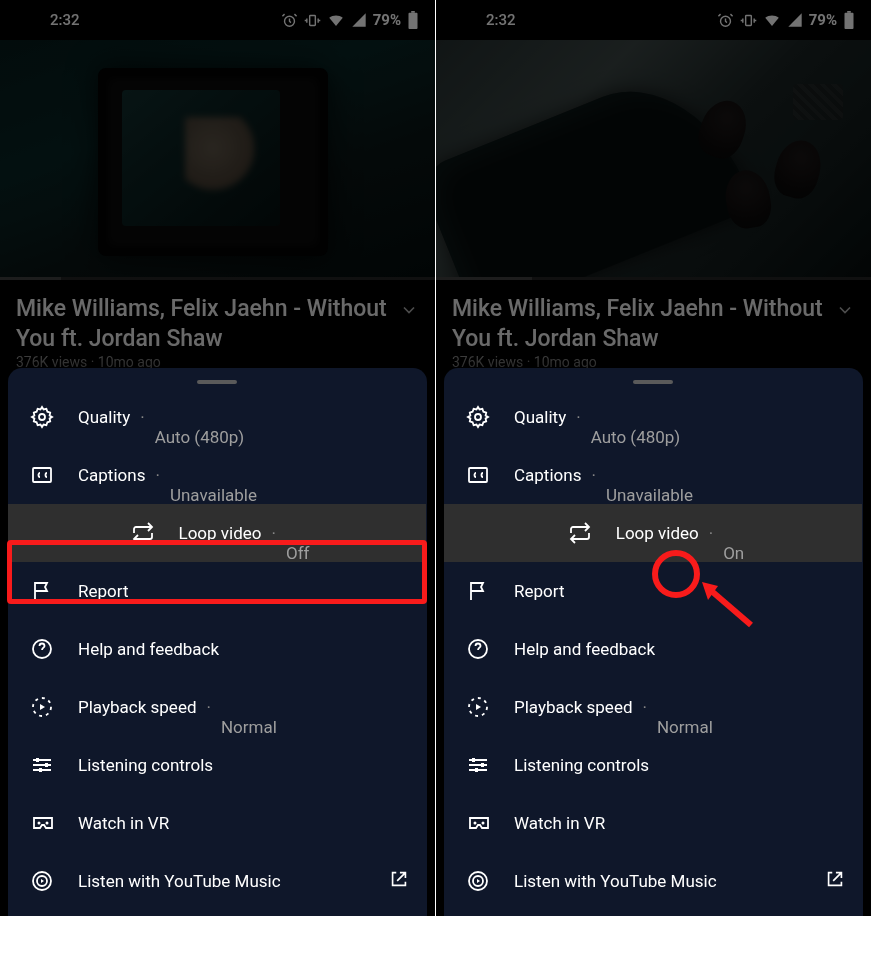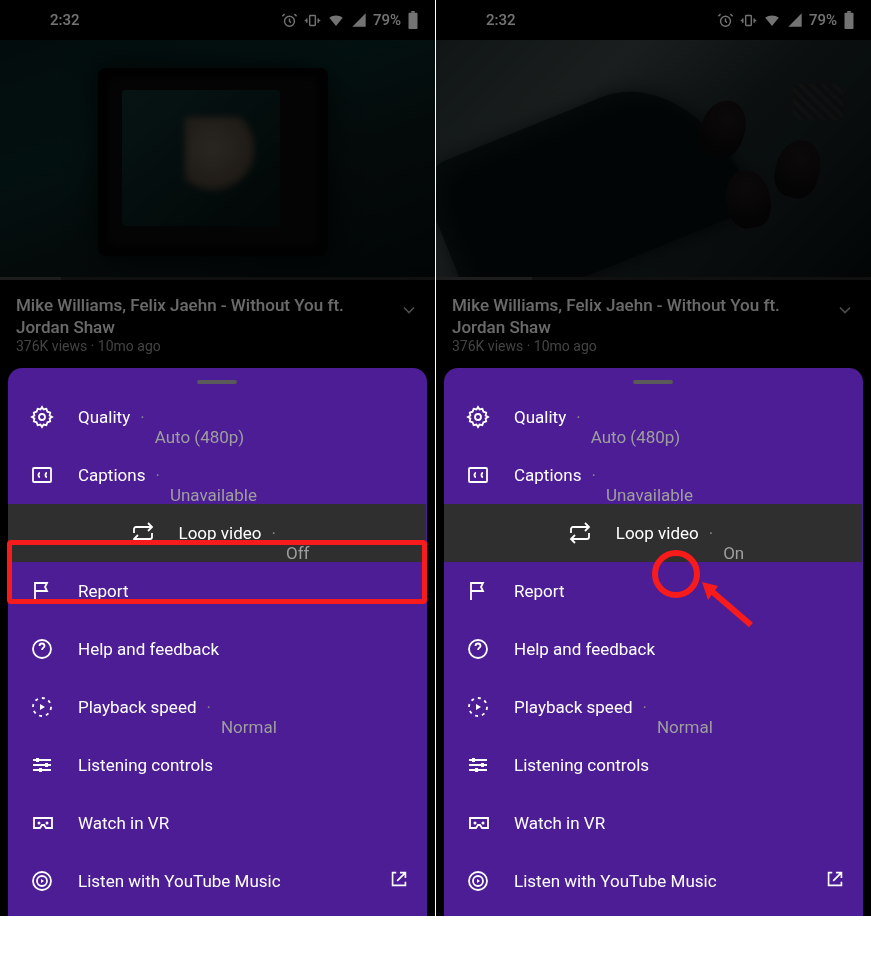--- a/index.html
+++ b/index.html
@@ -24,21 +24,21 @@
   .statusbar {
     height: 40px;
     display: flex;
     align-items: center;
     justify-content: space-between;
     padding: 0 16px 0 50px;
     color: #fff;
     font-size: 15px;
     font-weight: 500;
   }
-  .statusbar .right { display:flex; align-items:center; gap:6px; }
+  .statusbar .right { display:flex; align-items:center; gap:6px;font-weight:bold; }
   .statusbar svg { display:block; }
 
   
   .video-area {
     width: 100%;
     height: 240px;
     position: relative;
     overflow: hidden;
     background: linear-gradient(160deg,#0a2a2a 0%,#0d3a3a 35%,#102020 65%,#061414 100%);
   }
@@ -95,35 +95,35 @@
     position:absolute; inset:0; background:rgba(0,0,0,0.55); pointer-events:none;
   }
 
   
   .below {
     padding: 14px 16px 0 16px;
     color:#f1f1f1;
   }
   .title-row{ display:flex; align-items:flex-start; gap:10px;}
   .vtitle{
-    font-size:17px; font-weight:500; line-height:1.3; flex:1;
+    font-size:23px; font-weight:500; line-height:1.3; flex:1;
     color:#ececec;
   }
   .chev{ margin-top:6px; color:#aaa;}
   .meta{ margin-top:0; font-size:14px; color:#9a9a9a;}
   .actions{
     margin-top:18px; display:flex; gap:52px; padding-left:24px;
     color:#bcbcbc;
   }
   .actions svg{ display:block;}
 
   
   .sheet{
     position:absolute; left:8px; right:8px; bottom:0;
-    background:#4c1d95; border-radius:14px 14px 0 0;
+    background:#0f172a; border-radius:14px 14px 0 0;
     padding: 12px 1px 6px 0;
     box-shadow:0 -4px 20px rgba(0,0,0,.6);
   }
   .handle{
     width:40px; height:4px; background:#5a5a5a; border-radius:2px;
     margin:0 auto 4px auto;
   }
   .row{
     display:flex; align-items:center; height:58px;
     padding:0 16px 0 22px; color:#fff; font-size:17px;

